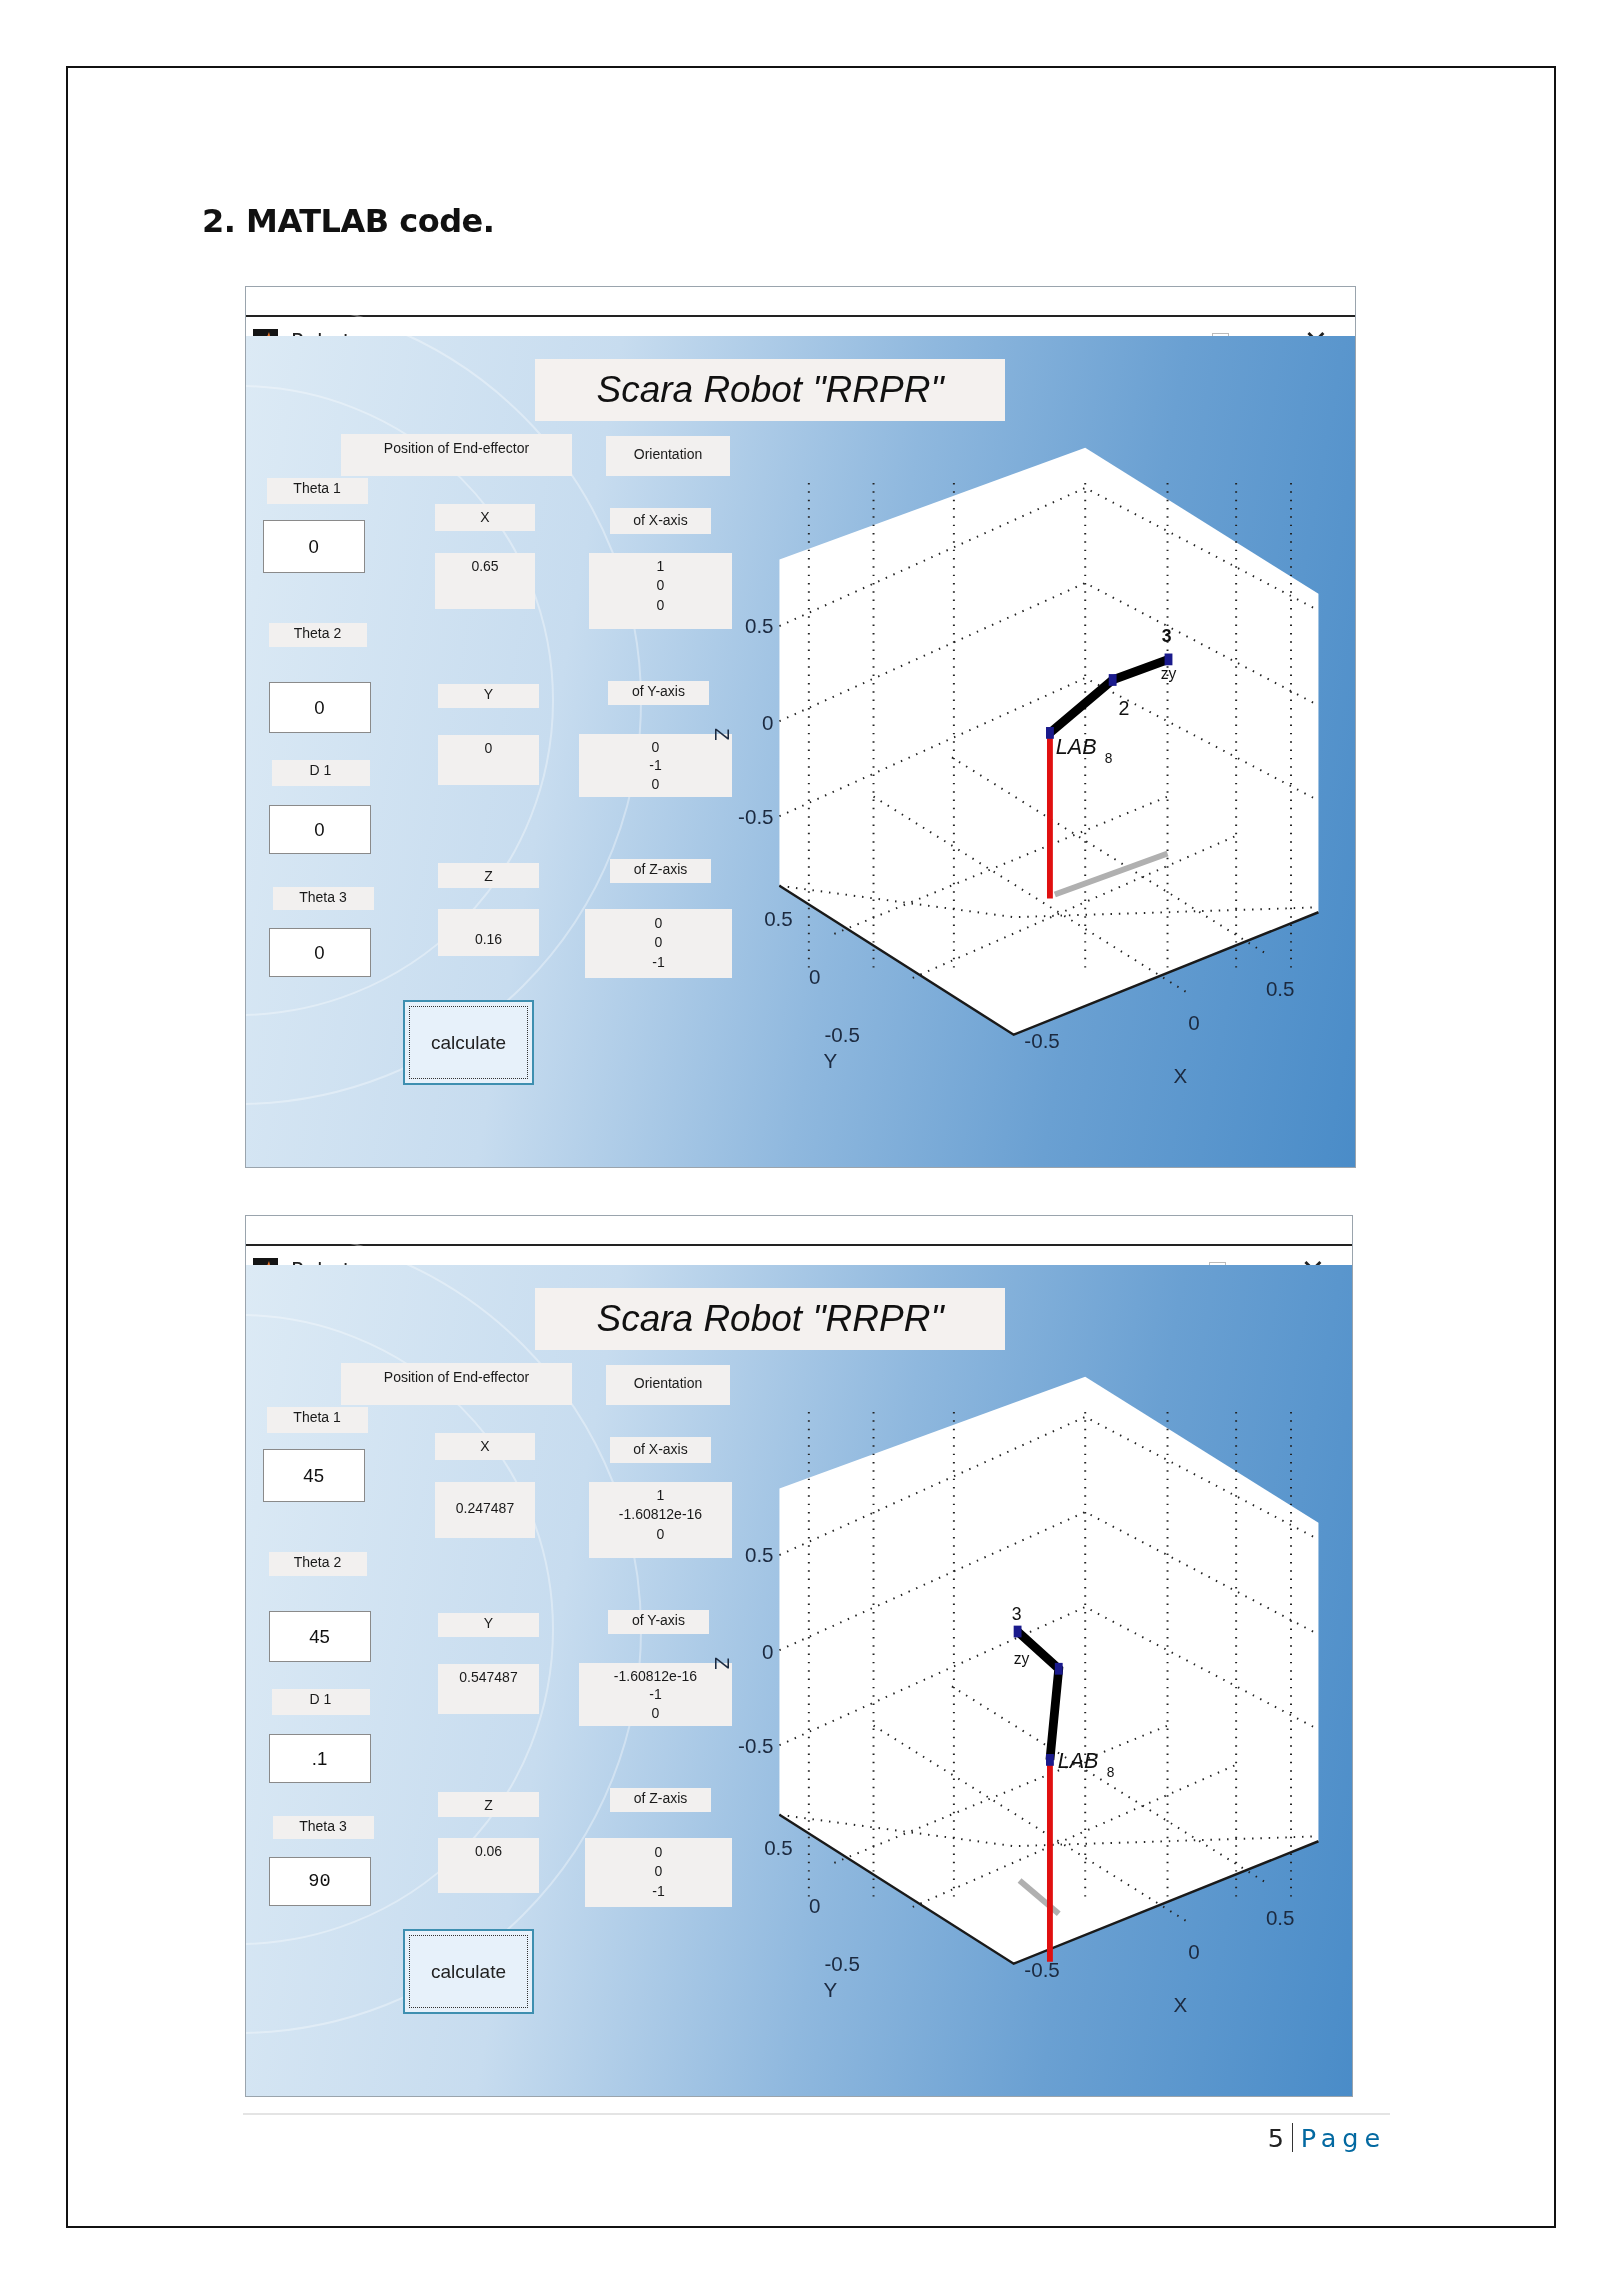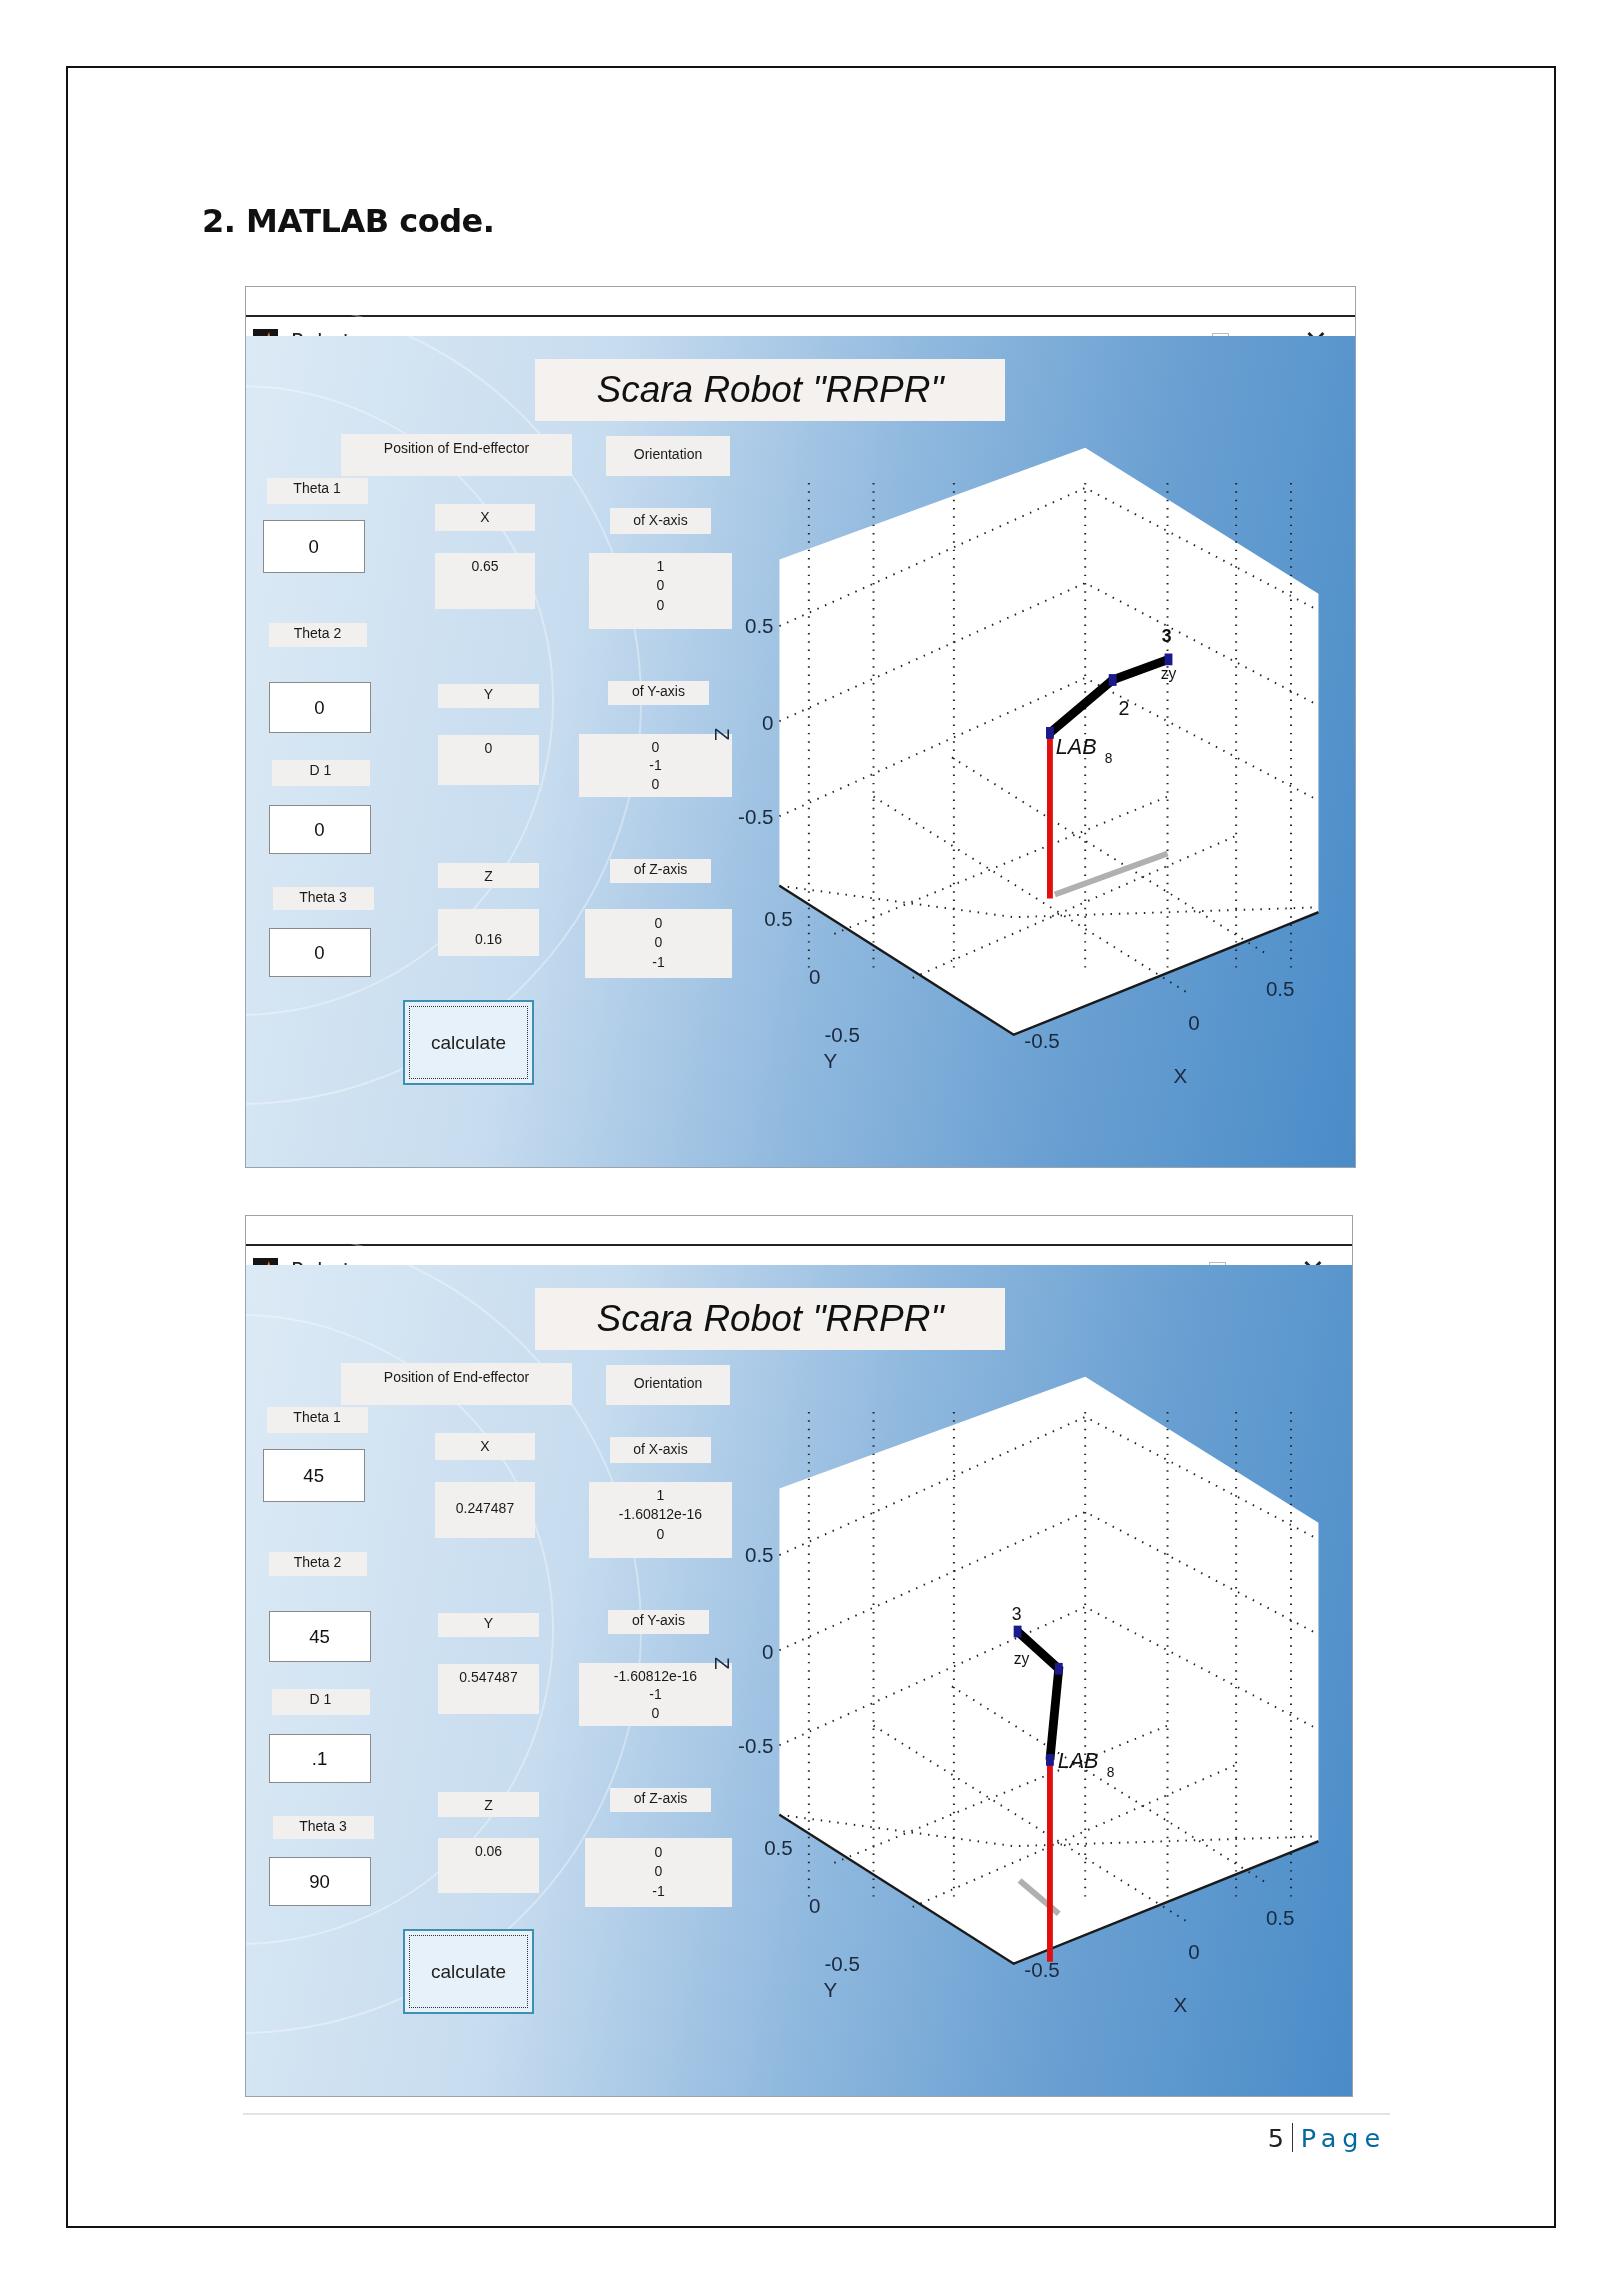--- a/index.html
+++ b/index.html
@@ -157,21 +157,21 @@
     <div class="box" style="left:95px;top:98px;width:231px;height:42px;padding-top:3.9px;">Position of End-effector</div>
     <div class="box" style="left:360px;top:100px;width:124px;height:40px;line-height:37px;">Orientation</div>
 
     <div class="box" style="left:20.6px;top:142px;width:101px;height:25.5px;">Theta 1</div>
     <input class="input" style="left: 16.7px; top: 184px; width: 102px; height: 53px;" value="45">
     <div class="box" style="left:22.5px;top:287px;width:98px;height:23.5px;">Theta 2</div>
     <input class="input" style="left: 22.5px; top: 346px; width: 102px; height: 51px;" value="45">
     <div class="box" style="left:25.5px;top:424px;width:98px;height:25.5px;">D 1</div>
     <input class="input" style="left: 22.5px; top: 469px; width: 102px; height: 49px;" value=".1">
     <div class="box" style="left:26.5px;top:551px;width:101px;height:22.5px;">Theta 3</div>
-    <input class="input" style="left: 22.5px; top: 592px; width: 102px; height: 49px;" value="90">
+    <input class="input" style="left: 22.5px; top: 592px; width: 102px; height: 49px; font-family: Liberation Mono, monospace;" value="90">
 
     <div class="box" style="left:189px;top:168px;width:100px;height:27.4px;line-height:27.4px;">X</div>
     <div class="box" style="left:189px;top:217px;width:100px;height:56px;padding-top:16px;">0.247487</div>
     <div class="box" style="left:192px;top:348px;width:101px;height:23.5px;">Y</div>
     <div class="box" style="left:192px;top:399px;width:101px;height:50px;padding-top:2.9px;">0.547487</div>
     <div class="box" style="left:192px;top:527px;width:101px;height:24.5px;line-height:27.4px;">Z</div>
     <div class="box" style="left:192px;top:573px;width:101px;height:55px;padding-top:2.9px;">0.06</div>
 
     <div class="box" style="left:364px;top:172px;width:101px;height:25.5px;line-height:25.5px;">of X-axis</div>
     <div class="box" style="left:343px;top:217px;width:143px;height:76px;padding-top:3.9px;line-height:19.6px;">

